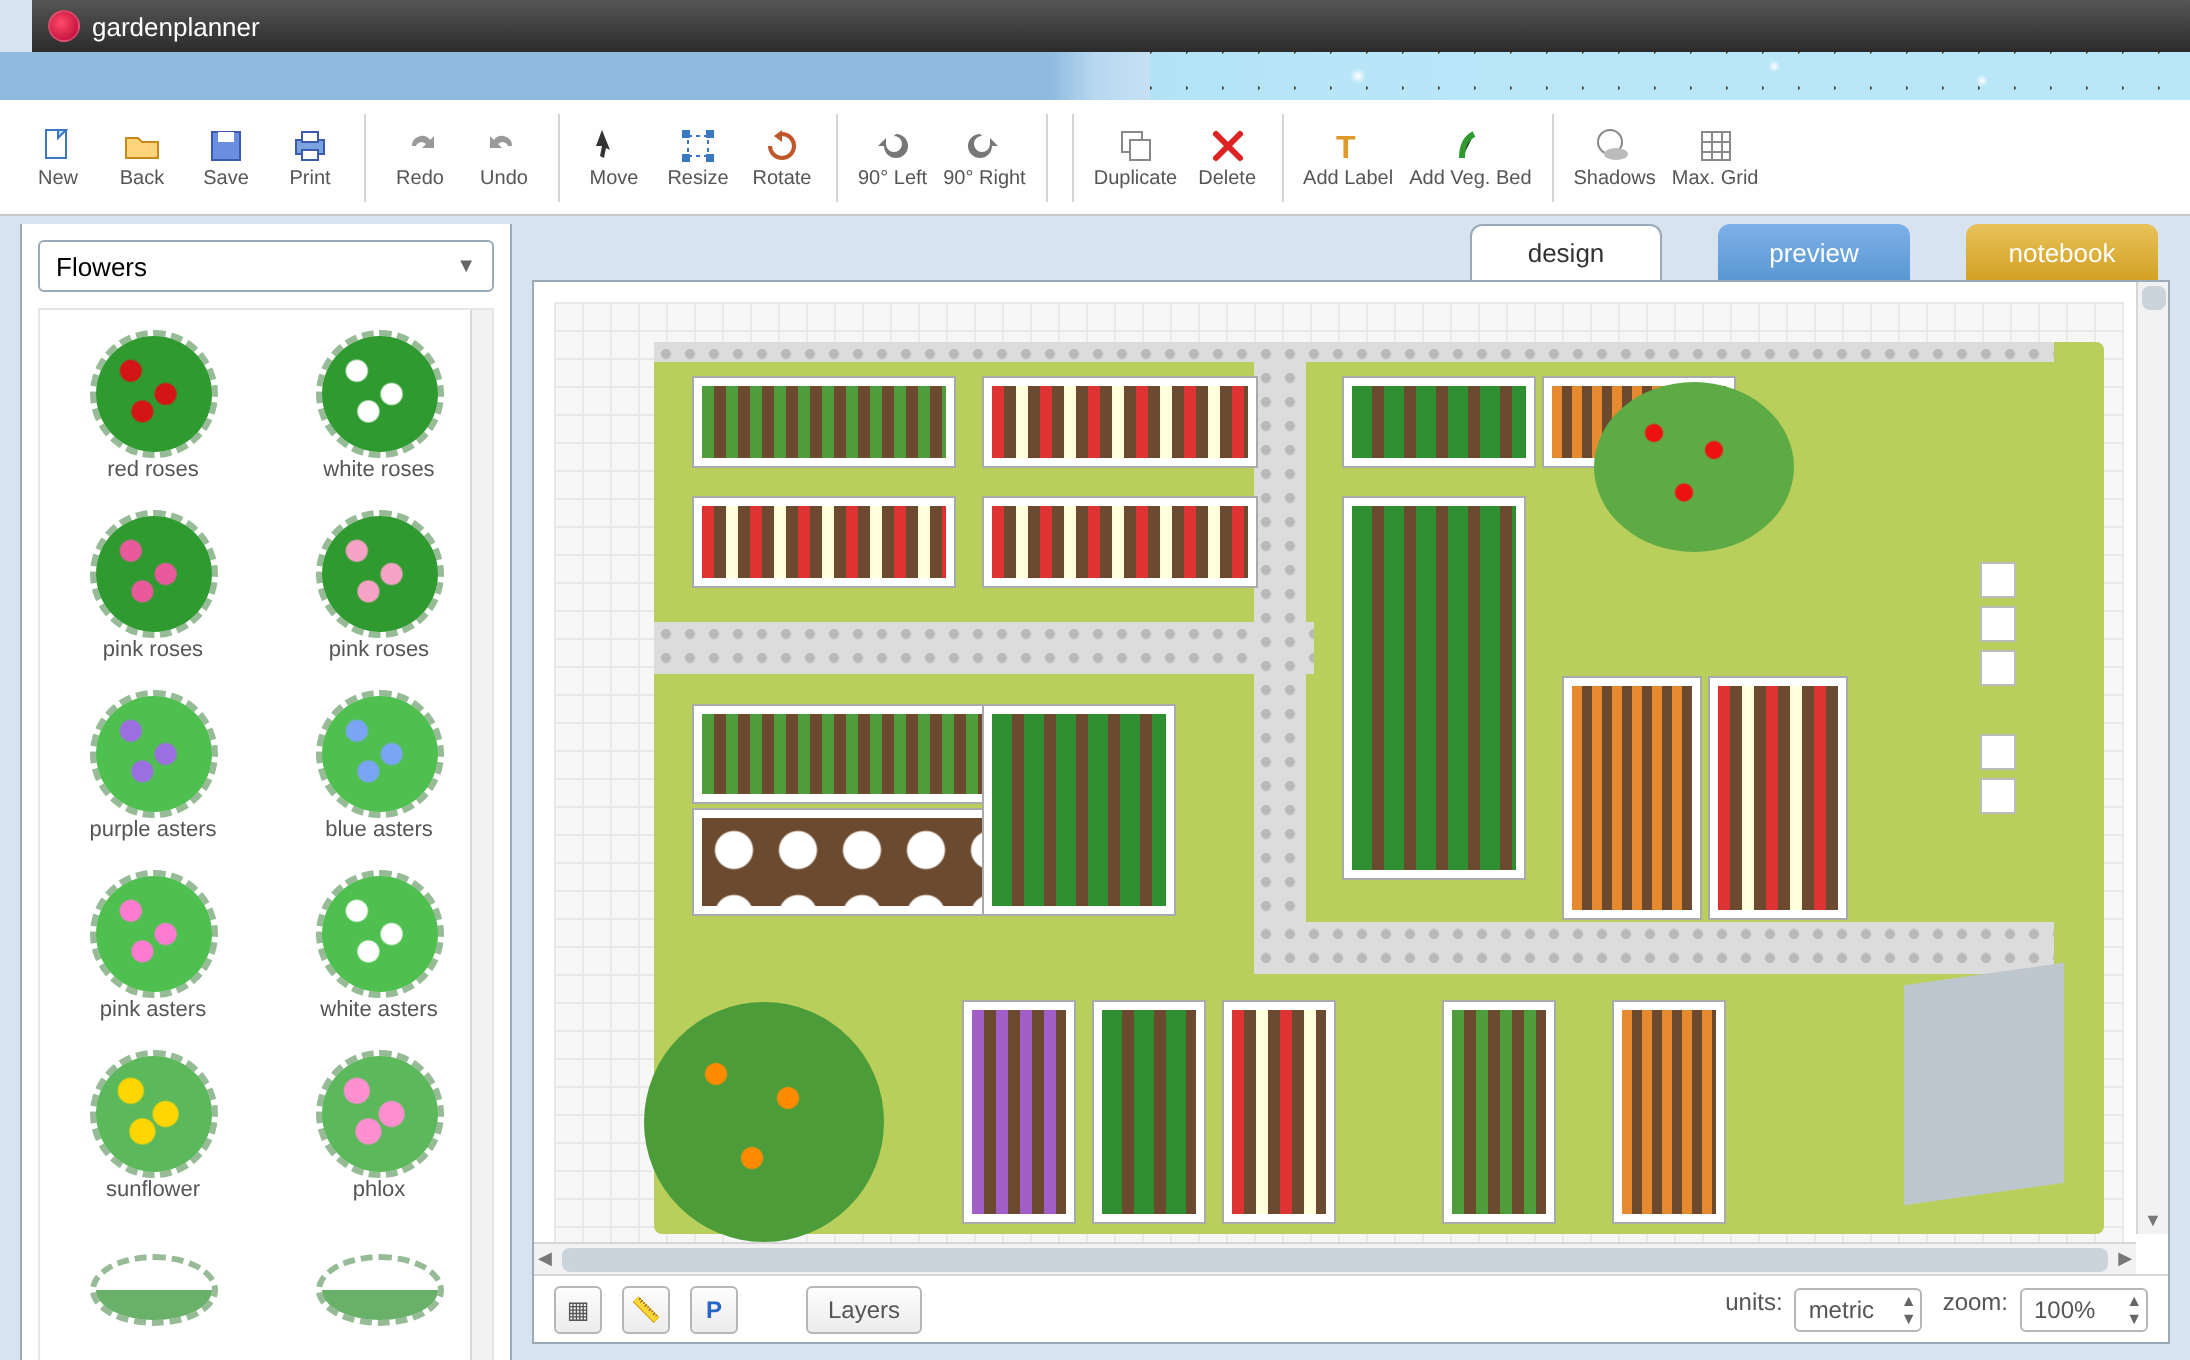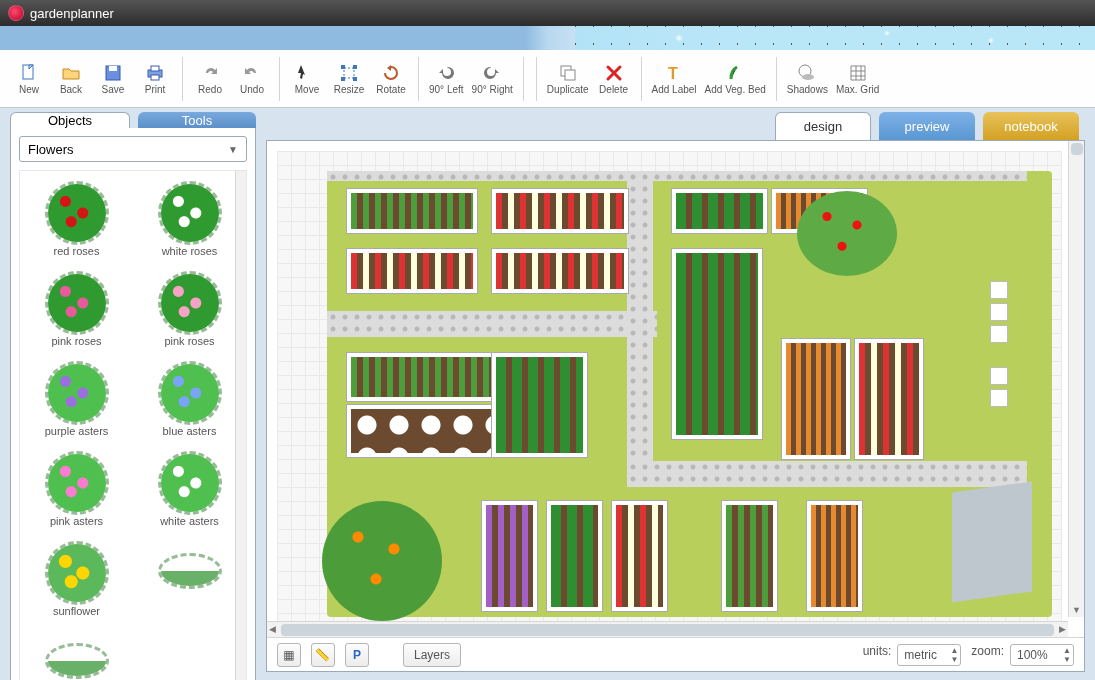--- a/index.html
+++ b/index.html
@@ -3,21 +3,21 @@
 <meta charset="utf-8">
 <style>
 * { box-sizing: border-box; margin: 0; padding: 0; font-family: Arial, Helvetica, sans-serif; }
 html, body { width: 1095px; height: 680px; overflow: hidden; background: #d7e3ee; }
 
 
 .titlebar {
   height: 26px;
   background: linear-gradient(#555, #2b2b2b);
   display: flex; align-items: center; padding: 0 8px;
-  color: #fff; font-size: 13px; gap: 6px;
+  color: #fff; font-size: 13px; gap: 6px; margin-left: 16px;
 }
 .titlebar .logo {
   width: 16px; height: 16px; border-radius: 50%;
   background: radial-gradient(circle at 40% 40%, #ff4b6a, #b10030);
   border: 1px solid #fff3;
 }
 
 
 .banner {
   height: 24px;
@@ -105,21 +105,21 @@
 .aster-white { background: radial-gradient(circle 6px at 30% 30%, #ffffff 5px, transparent 6px), radial-gradient(circle 6px at 60% 50%, #ffffff 5px, transparent 6px), radial-gradient(circle 6px at 40% 65%, #ffffff 5px, transparent 6px), #4fbf4f; }
 .sunflower   { background: radial-gradient(circle 7px at 30% 30%, #ffd600 6px, transparent 7px), radial-gradient(circle 7px at 60% 50%, #ffd600 6px, transparent 7px), radial-gradient(circle 7px at 40% 65%, #ffd600 6px, transparent 7px), #5bb85b; }
 .phlox       { background: radial-gradient(circle 7px at 30% 30%, #ff8fd0 6px, transparent 7px), radial-gradient(circle 7px at 60% 50%, #ff8fd0 6px, transparent 7px), radial-gradient(circle 7px at 40% 65%, #ff8fd0 6px, transparent 7px), #5bb85b; }
 .partial     { height:30px; background: linear-gradient(#ffffff 50%, #69b069 50%); }
 
 
 .design { flex: 1; display: flex; flex-direction: column; }
 .design-tabs { height: 28px; display: flex; justify-content: flex-end; gap: 8px; padding-right: 6px; }
 .dtab {
   min-width: 96px; border-radius: 6px 6px 0 0; display: flex; align-items: center; justify-content: center;
-  font-size: 13px; cursor: pointer; padding: 0 14px;
+  font-size: 13px; cursor: pointer; padding: 0 14px; margin-left: 20px;
 }
 .dtab.active   { background: #fff; border: 1px solid #9aaab8; border-bottom: none; color: #333; }
 .dtab.blue     { background: linear-gradient(#7db1e7, #5a97d2); color: #fff; }
 .dtab.yellow   { background: linear-gradient(#e8c25a, #d3a124); color: #fff; }
 
 .canvas-wrap {
   flex: 1; background: #fff; border: 1px solid #9aaab8; position: relative;
   display: flex; flex-direction: column;
 }
 .canvas-scroll { flex: 1; position: relative; overflow: hidden; }
@@ -375,28 +375,20 @@
           </svg>
         </div>
         <span>Max. Grid</span>
       </div>
     </div>
   </div>
 
 <div class="main">
 
   <div class="side">
-    <div class="side-tabs">
-      <div class="side-tab active">
-          <span>Objects</span>
-        </div>
-      <div class="side-tab inactive">
-          <span>Tools</span>
-        </div>
-    </div>
     <div class="side-body">
       <div class="category-select">
         <span>Flowers</span>
         <span class="chev">▼</span>
       </div>
       <div class="obj-scroll">
         <div class="obj-grid" id="obj-grid">
             <div class="obj-item">
               <div class="obj-swatch">
                 <div class="bush rose-red"></div>
@@ -443,20 +435,26 @@
               <div class="obj-swatch">
                 <div class="bush aster-white"></div>
               </div>
               <span>white asters</span>
             </div>
             <div class="obj-item">
               <div class="obj-swatch">
                 <div class="bush sunflower"></div>
               </div>
               <span>sunflower</span>
+            </div>
+            <div class="obj-item">
+              <div class="obj-swatch">
+                <div class="bush phlox"></div>
+              </div>
+              <span>phlox</span>
             </div>
             <div class="obj-item">
               <div class="obj-swatch">
                 <div class="bush partial"></div>
               </div>
             </div>
             <div class="obj-item">
               <div class="obj-swatch">
                 <div class="bush partial"></div>
               </div>

